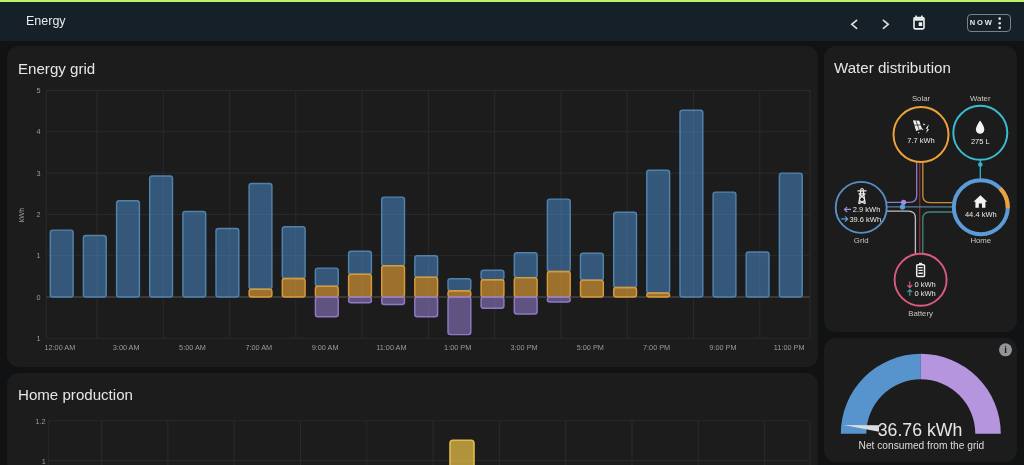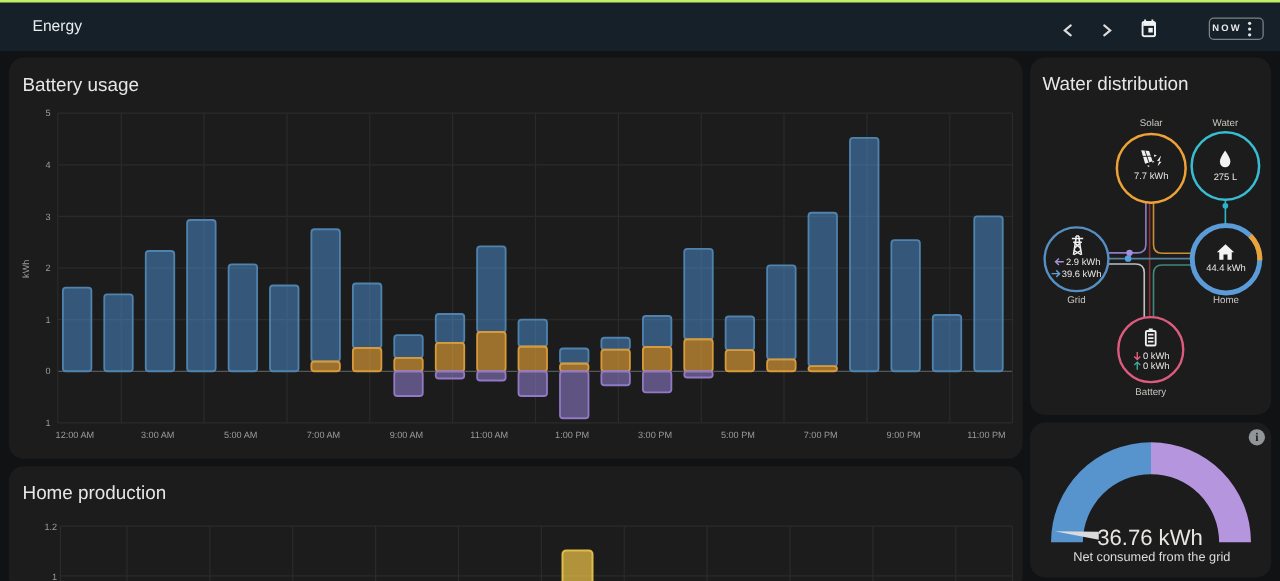--- a/index.html
+++ b/index.html
@@ -39,21 +39,21 @@
     </svg>
     <div class="nowbtn">NOW</div>
     <svg style="position:absolute;left:995px;top:13px" width="10" height="16" viewBox="0 0 10 16">
       <circle cx="4.7" cy="3.6" r="1.3" fill="#e4e4e4"></circle>
       <circle cx="4.7" cy="8.2" r="1.3" fill="#e4e4e4"></circle>
       <circle cx="4.7" cy="12.8" r="1.3" fill="#e4e4e4"></circle>
     </svg>
   </div>
 
   <div class="card" style="left:7px;top:46px;width:811px;height:321px;">
-    <div class="ctitle" style="left:11px;top:13.5px;">Battery usage</div>
+    <div class="ctitle" style="left:11px;top:13.5px;">Energy grid</div>
     <svg width="811" height="321" viewBox="0 0 811 321" style="position:absolute;left:0;top:0">
 <line x1="39.2" y1="292.3" x2="803" y2="292.3" stroke="#2a2a2c" stroke-width="1"></line>
 <line x1="39.2" y1="251.0" x2="803" y2="251.0" stroke="#55575a" stroke-width="1"></line>
 <line x1="39.2" y1="209.7" x2="803" y2="209.7" stroke="#2a2a2c" stroke-width="1"></line>
 <line x1="39.2" y1="168.4" x2="803" y2="168.4" stroke="#2a2a2c" stroke-width="1"></line>
 <line x1="39.2" y1="127.1" x2="803" y2="127.1" stroke="#2a2a2c" stroke-width="1"></line>
 <line x1="39.2" y1="85.8" x2="803" y2="85.8" stroke="#2a2a2c" stroke-width="1"></line>
 <line x1="39.2" y1="44.5" x2="803" y2="44.5" stroke="#2a2a2c" stroke-width="1"></line>
 <line x1="39.2" y1="44.5" x2="39.2" y2="292.3" stroke="#2a2a2c" stroke-width="1"></line>
 <line x1="90.0" y1="44.5" x2="90.0" y2="292.3" stroke="#2a2a2c" stroke-width="1"></line>

